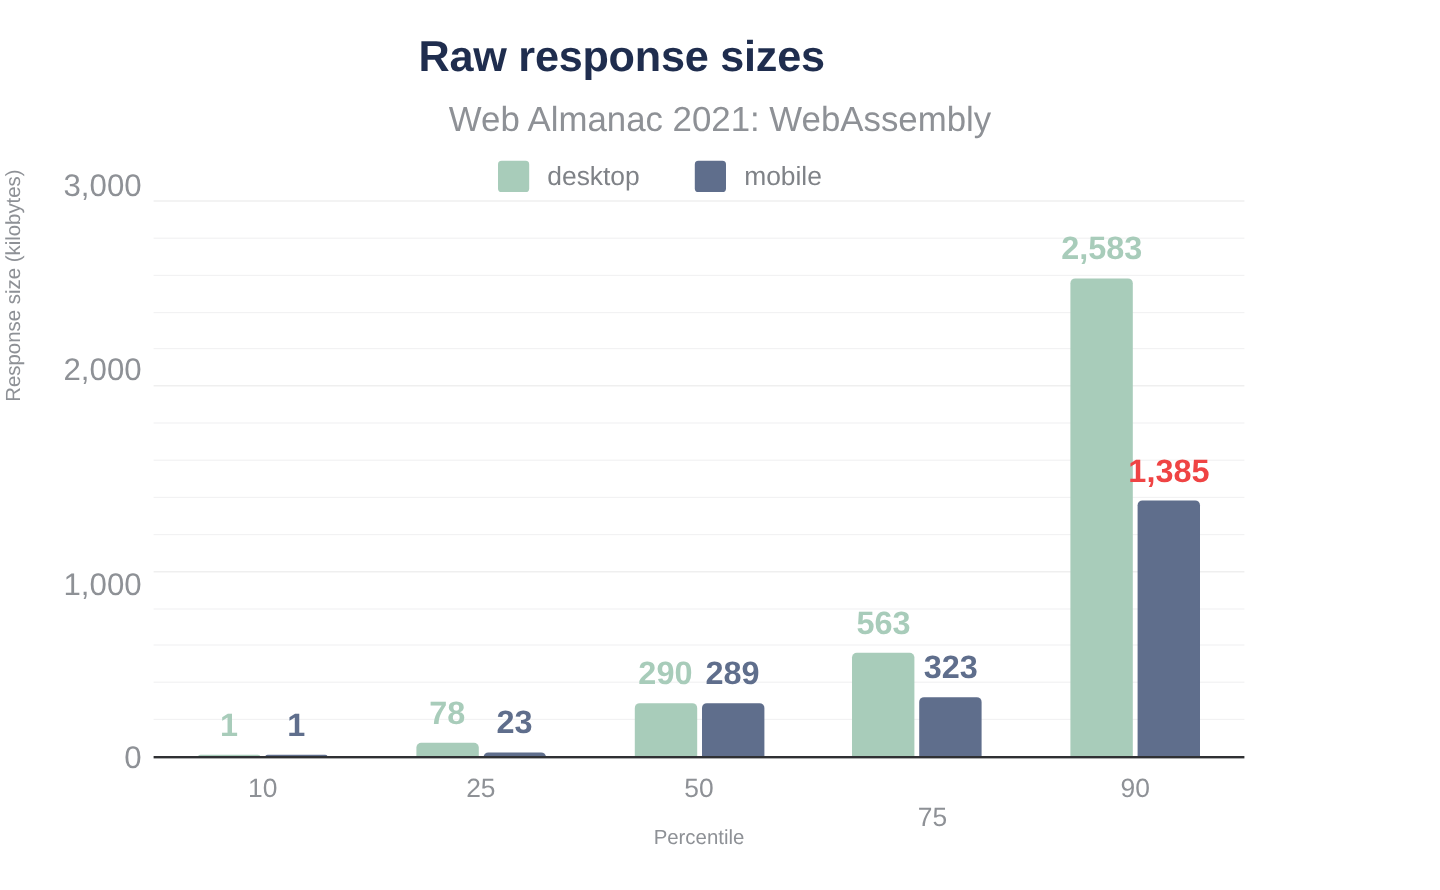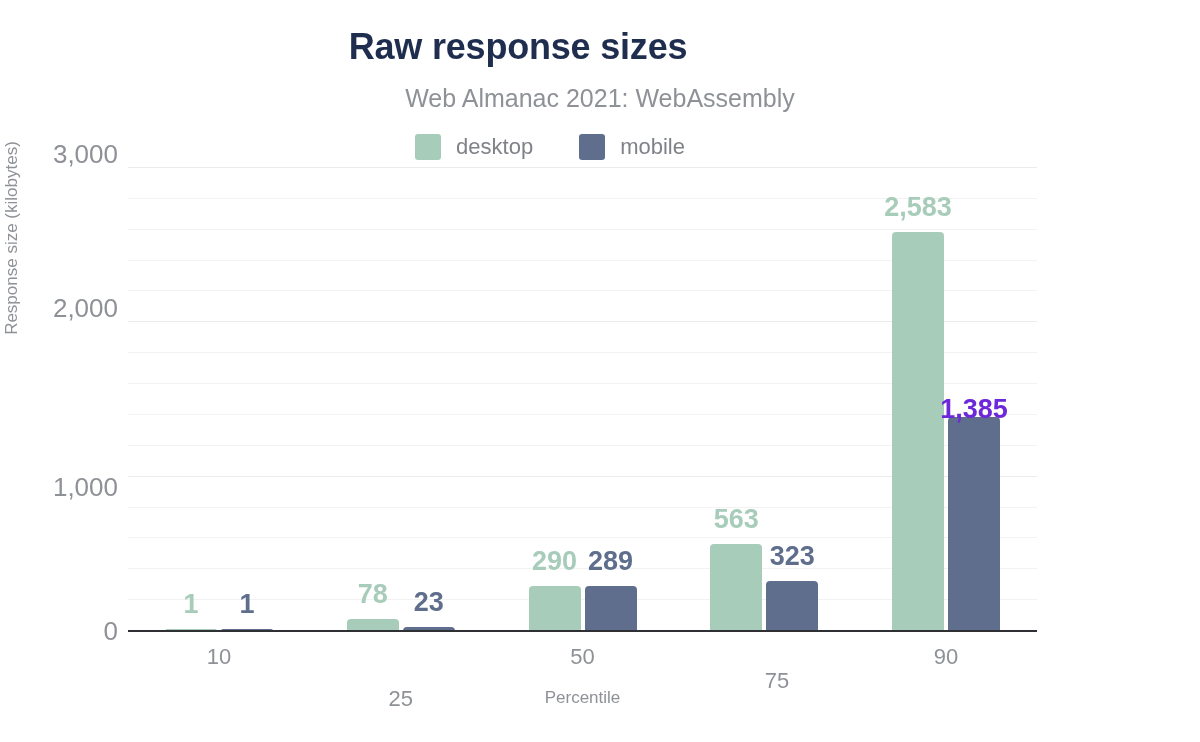--- a/index.html
+++ b/index.html
@@ -32,21 +32,21 @@
     font-weight: bold;
     color: #1f2d4e;
     letter-spacing: -0.2px;
   }
   .chart-subtitle {
     position: absolute;
     top: 84px;
     left: 0;
     width: 1200px;
     text-align: center;
-    font-size: 25px;
+    font-size: 29px;
     font-weight: normal;
     color: #8e9196;
   }
 
   
   .legend {
     position: absolute;
     top: 134px;
     left: 0;
     width: 1100px;
@@ -214,33 +214,33 @@
         <div class="bar" style="left: 638.3px; width: 52px; height: 49.8497px; background: rgb(95, 110, 140);"></div>
         <div class="bar" style="left: 764.1px; width: 52px; height: 398.643px; background: rgb(168, 204, 186);"></div>
         <div class="bar" style="left: 820.1px; width: 52px; height: 213.752px; background: rgb(95, 110, 140);"></div>
       </div>
   </div>
 
   <div class="axis-line"></div>
 
   <div id="x-ticks">
       <div class="x-tick" style="left: 138.9px;">10</div>
-      <div class="x-tick" style="left: 320.7px; margin-top: 42px;">25</div>
+      <div class="x-tick" style="left: 320.7px;">25</div>
       <div class="x-tick" style="left: 502.5px;">50</div>
       <div class="x-tick" style="left: 697px; margin-top: 24px;">75</div>
       <div class="x-tick" style="left: 866.1px;">90</div>
     </div>
 
   <div class="x-title">Percentile</div>
 
   <div id="bar-labels">
       <div class="bar-label" style="color: rgb(168, 204, 186); left: 115.9px; top: 589px;">1</div>
       <div class="bar-label" style="color: rgb(95, 110, 140); left: 171.9px; top: 589px;">1</div>
       <div class="bar-label" style="color: rgb(168, 204, 186); left: 297.7px; top: 578.962px;">78</div>
       <div class="bar-label" style="color: rgb(95, 110, 140); left: 353.7px; top: 587.45px;">23</div>
       <div class="bar-label" style="color: rgb(168, 204, 186); left: 479.5px; top: 546.243px;">290</div>
       <div class="bar-label" style="color: rgb(95, 110, 140); left: 535.5px; top: 546.398px;">289</div>
       <div class="bar-label" style="color: rgb(168, 204, 186); left: 661.3px; top: 504.11px;">563</div>
       <div class="bar-label" style="color: rgb(95, 110, 140); left: 717.3px; top: 541.15px;">323</div>
       <div class="bar-label" style="color: rgb(168, 204, 186); left: 843.1px; top: 192.357px;">2,583</div>
-      <div class="bar-label" style="color: #6d28d9; left: 899.1px; top: 394px;">1,385</div>
+      <div class="bar-label" style="color: #ef4444; left: 899.1px; top: 378px;">1,385</div>
     </div>
 </div>
 
 </body></html>

